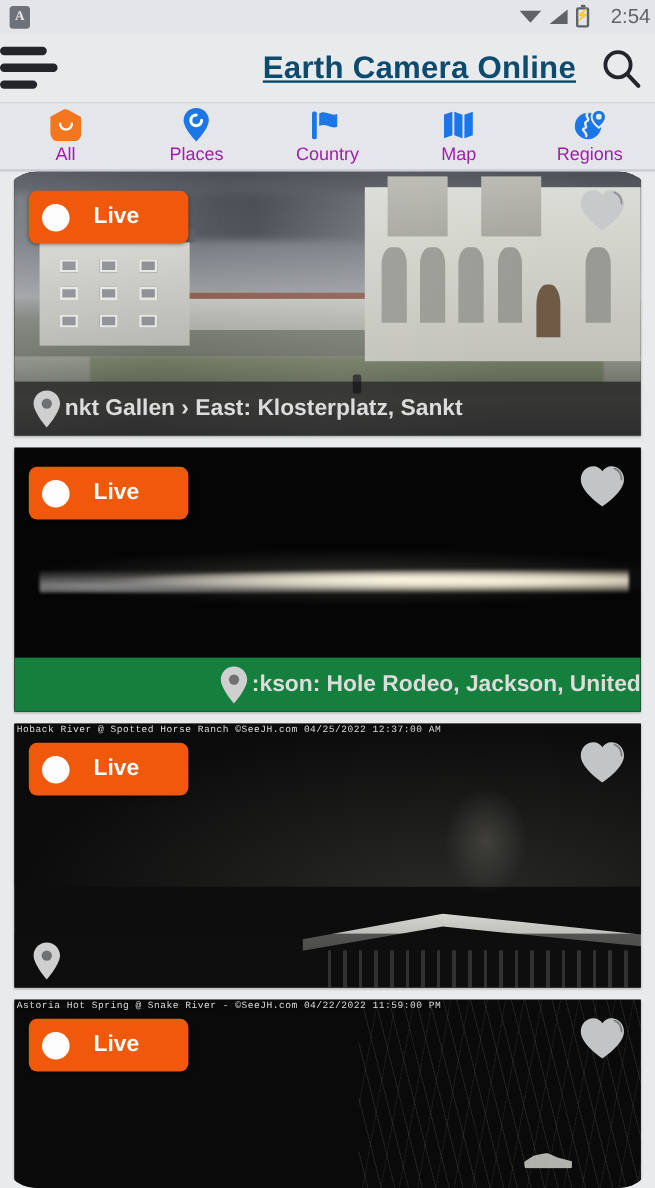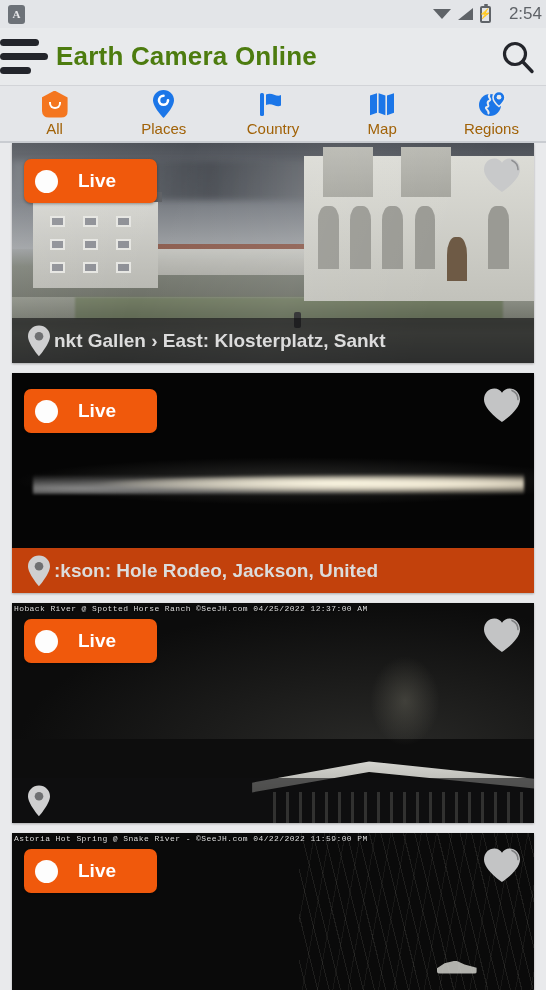--- a/index.html
+++ b/index.html
@@ -59,56 +59,56 @@
   }
   .hamburger{
     width:56px; height:57px; display:flex; flex-direction:column;
     justify-content:center; gap:7px; padding-left:0px; cursor:pointer;
   }
   .hamburger i{ display:block; height:7px; background:#23252b; border-radius:4px; }
   .hamburger i:nth-child(1){ width:39px; }
   .hamburger i:nth-child(2){ width:48px; }
   .hamburger i:nth-child(3){ width:31px; }
   .apptitle{
-    flex:1; text-align:left; color:#4d7c0f; font-size:26px; font-weight:bold;
-    letter-spacing:0.2px; padding-right:10px;
+    flex:1; text-align:right; color:#0c4a6e; font-size:26px; font-weight:bold;
+    letter-spacing:0.2px; padding-right:10px;text-decoration:underline;
   }
   .searchbtn{
     width:56px; height:57px; display:flex; align-items:center; justify-content:center;
     cursor:pointer;
   }
   .searchbtn svg{ display:block; }
 
   
   .tabbar{
     height:58px; background:#e4e6e9; display:flex; align-items:flex-start;
     border-top:1px solid #d2d4d8; border-bottom:2px solid #c9ccd1;
   }
   .tab{
     flex:1; height:56px; display:flex; flex-direction:column; align-items:center;
     justify-content:flex-start; padding-top:3px; cursor:pointer;
   }
   .tab .glyph{ height:30px; display:flex; align-items:center; justify-content:center; }
-  .tab .lbl{ font-size:15px; color:#a16207; line-height:18px; margin-top:1px; }
+  .tab .lbl{ font-size:15px; color:#a21caf; line-height:18px; margin-top:1px; }
 
   
   .ic-all{ width:26px; height:27px; position:relative; }
   .ic-all .body{
     position:absolute; left:0; top:0; width:26px; height:27px;
     background:#f4761f; border-radius:6px 6px 7px 7px;
     clip-path:polygon(50% 0%, 100% 26%, 100% 100%, 0% 100%, 0% 26%);
   }
   .ic-all .smile{
     position:absolute; left:7px; top:11px; width:12px; height:7px;
     border:2.6px solid #fff; border-top:none;
     border-radius:0 0 12px 12px;
   }
 
   
-  .list{ position:absolute; left:0; top:143px; width:546px; height:847px; overflow:hidden; }
+  .list{ position:absolute; left:0; top:143px; width:546px; height:847px; overflow:hidden;border-radius:31px; }
   .card{
     position:relative; margin:0 12px 10px 12px; height:220px;
     background:#111; overflow:hidden; box-shadow:0 1px 2px rgba(0,0,0,.28);
   }
   .card .photo{ position:absolute; inset:0; }
   .stamp{
     position:absolute; left:2px; top:1px; z-index:3;
     font-family:"Liberation Mono", monospace; font-size:8px; color:#dcdcdc;
     letter-spacing:0.4px; white-space:nowrap; text-shadow:0 0 2px #000;
   }
@@ -123,21 +123,21 @@
   .fav{
     position:absolute; right:6px; top:8px; z-index:4; width:52px; height:48px;
     display:flex; align-items:center; justify-content:center; cursor:pointer;
   }
   .fav svg{ display:block; }
   .caption{
     position:absolute; left:0; right:0; bottom:0; z-index:3; height:45px;
     background:rgba(16,16,18,.62);
     display:flex; align-items:center; padding-left:12px; overflow:hidden;
   }
-  .caption.solid{ background:#c2410c; }
+  .caption.solid{ background:#15803d;justify-content:flex-end; }
   .pin{ width:30px; height:34px; flex:0 0 auto; }
   .captxt{
     color:#dcdcdc; font-size:19px; font-weight:bold; white-space:nowrap;
     overflow:hidden; text-overflow:clip;
   }
 
   
   .p1{ background:
       linear-gradient(#4c5056 0%, #6a6e74 22%, #8b8f93 36%, #9a9d9f 48%, #7d8178 56%, #6e7168 70%, #5a5d59 100%);
   }

